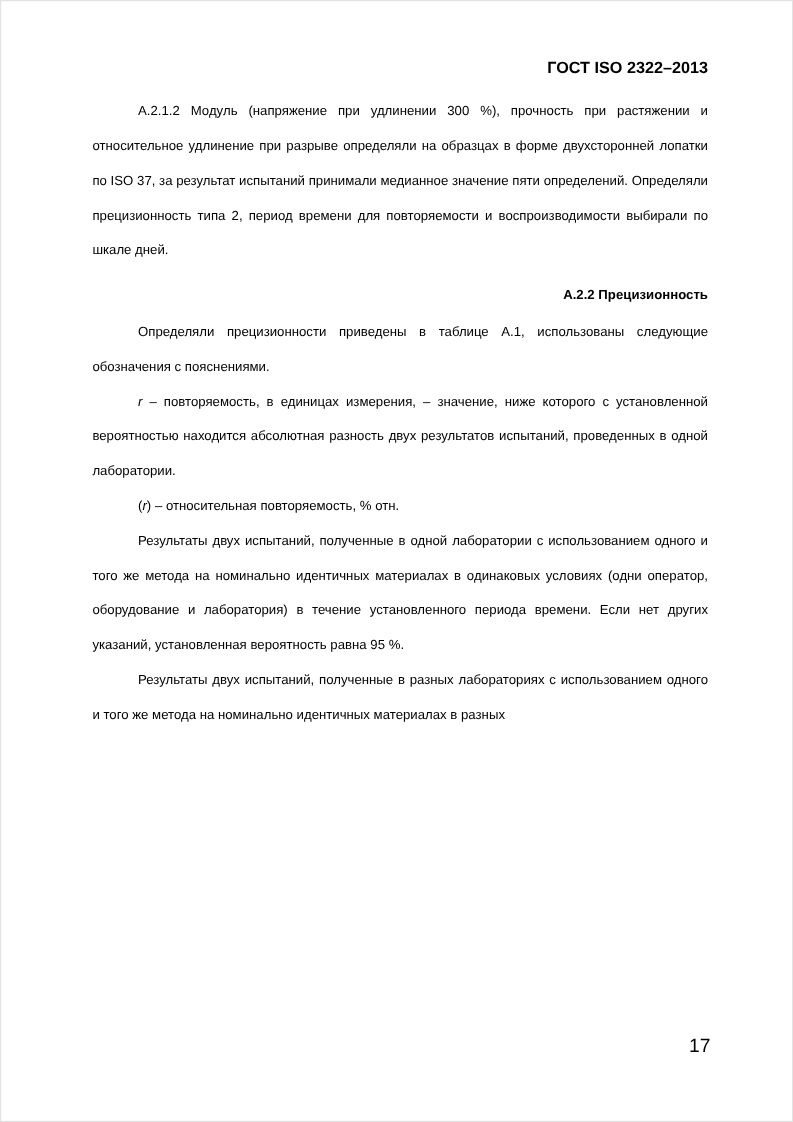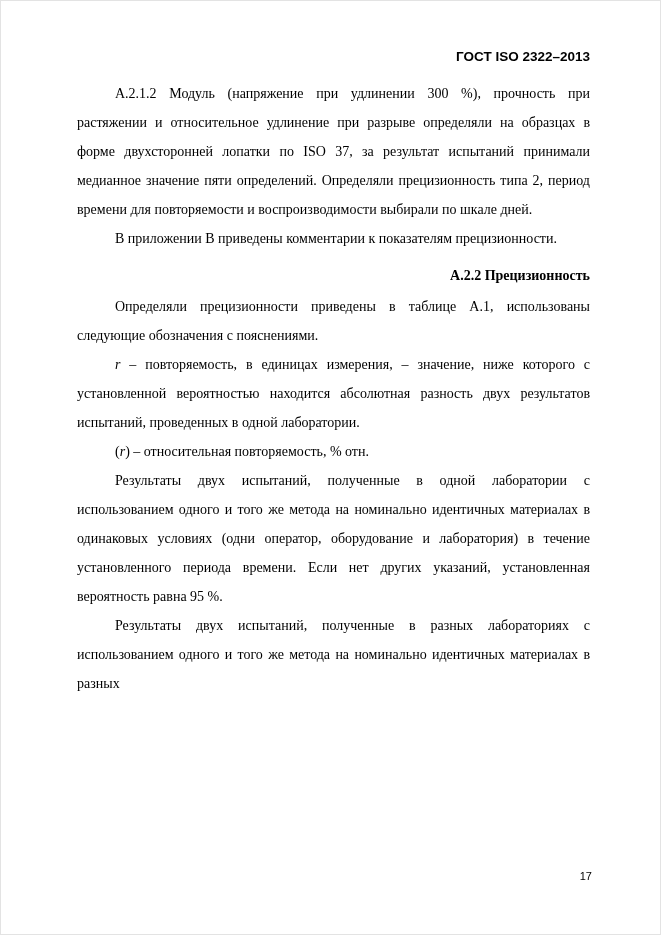--- a/index.html
+++ b/index.html
@@ -24,59 +24,57 @@
     overflow: hidden;
   }
   .page-header {
     text-align: right;
     font-weight: bold;
     font-size: 13.5px;
     line-height: 16px;
     margin-bottom: 14px;
   }
   .content {
-    font-size: 14px;
+    font-size: 11px;
     line-height: 29px;
-    font-family: Liberation Serif, serif;
   }
   .para {
     margin: 0;
     text-align: justify;
     text-indent: 38px;
   }
   .heading {
     margin: 8px 0 2px 0;
     font-weight: bold;
     text-indent: 38px;
     text-align: right;
   }
   .sym {
     font-style: italic;
   }
   .page-number {
     position: absolute;
     right: 68px;
     bottom: 52px;
-    font-size: 11px;
+    font-size: 16px;
   }
 </style>
 </head>
 <body>
 
 <div class="page">
 
   <div class="page-header">
     <span>ГОСТ ISO 2322–2013</span>
   </div>
 
   <div class="content">
 
     <p class="para">А.2.1.2 Модуль (напряжение при удлинении 300 %), прочность при растяжении и относительное удлинение при разрыве определяли на образцах в форме двухсторонней лопатки по ISO 37, за результат испытаний принимали медианное значение пяти определений. Определяли прецизионность типа 2, период времени для повторяемости и воспроизводимости выбирали по шкале дней.</p>
 
-    <p class="para">В приложении В приведены комментарии к показателям прецизионности.</p>
 
     <p class="para heading">А.2.2 Прецизионность</p>
 
 
     <p class="para">Определяли прецизионности приведены в таблице А.1, использованы следующие обозначения с пояснениями.</p>
 
     <p class="para"><i class="sym">r</i><span> – повторяемость, в единицах измерения, – значение, ниже которого с установленной вероятностью находится абсолютная разность двух результатов испытаний, проведенных в одной лаборатории.</span></p>
 
     <p class="para"><span>(</span><i class="sym">r</i><span>) – относительная повторяемость, % отн.</span></p>
 

